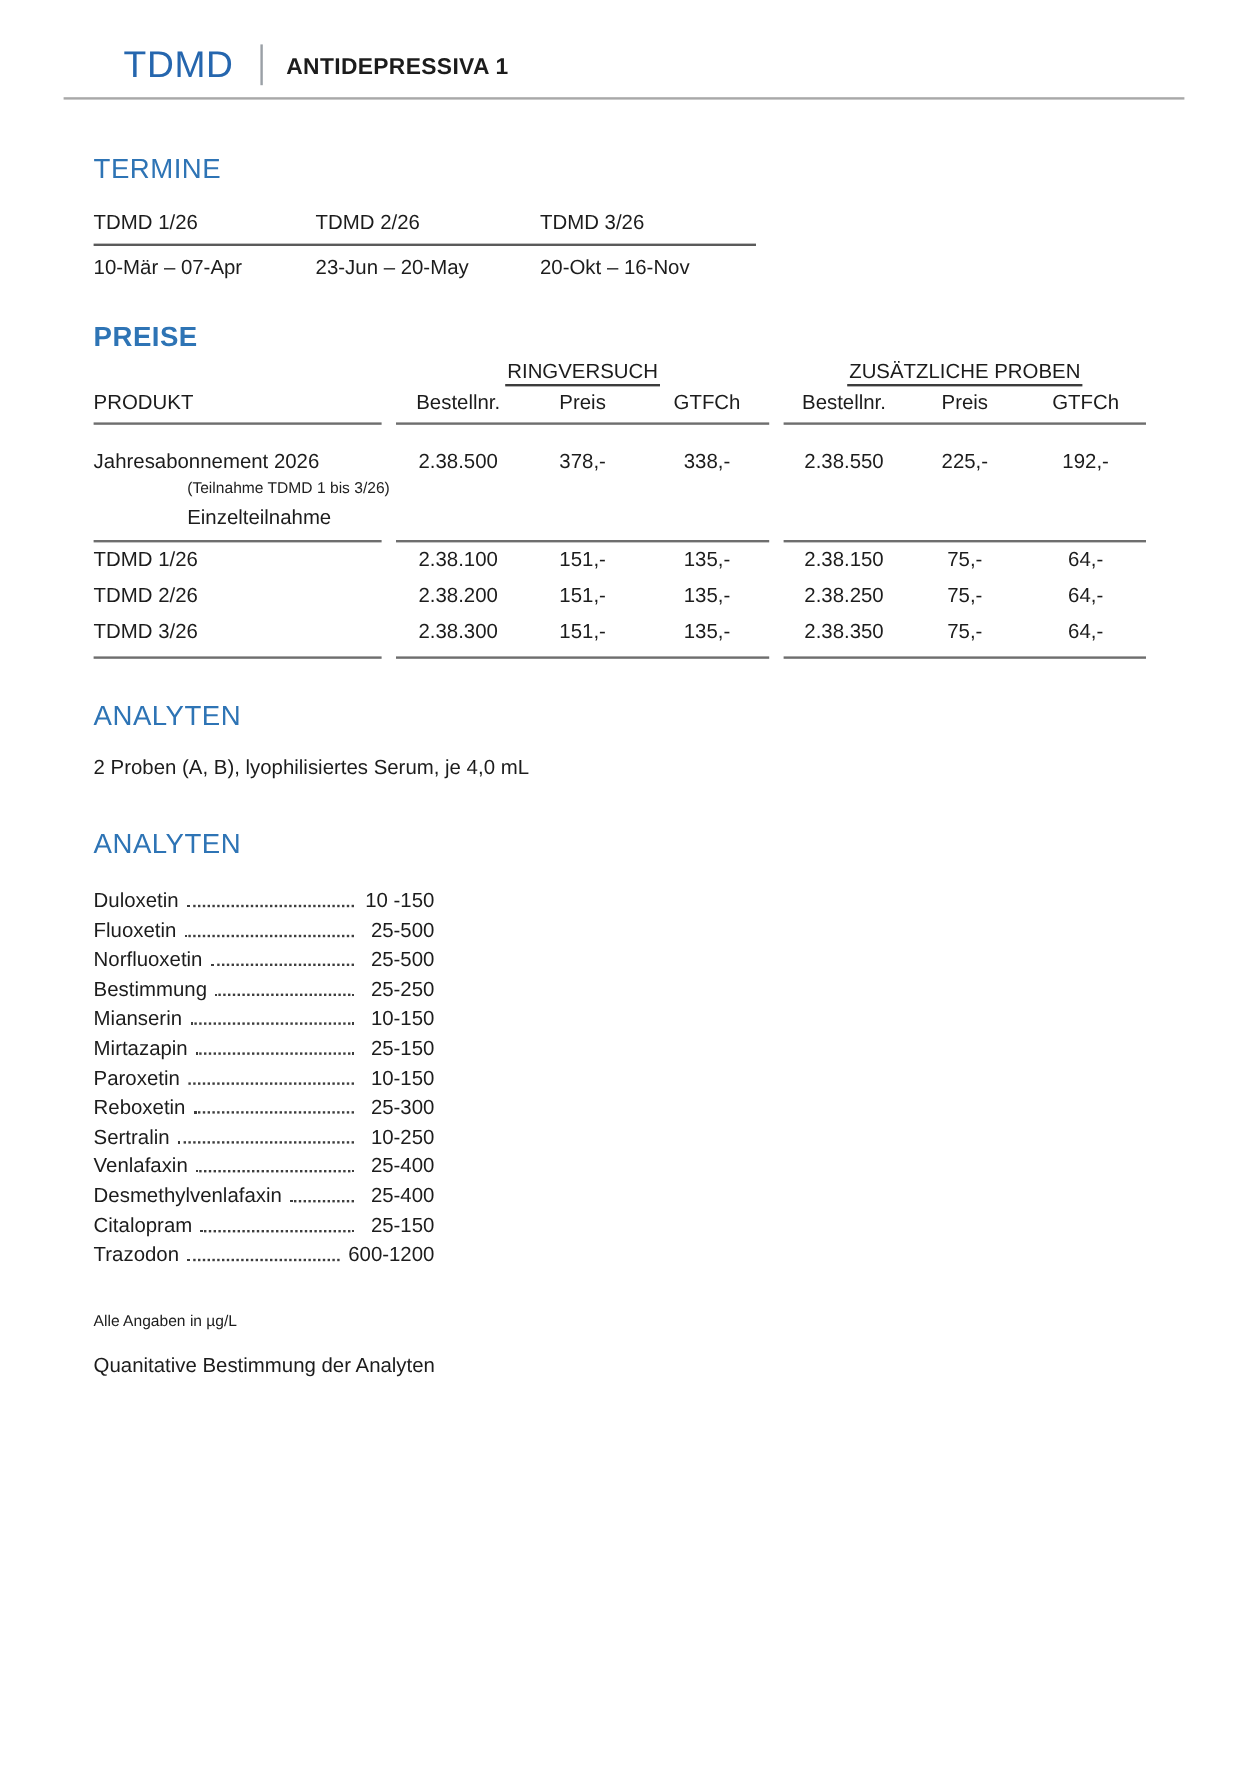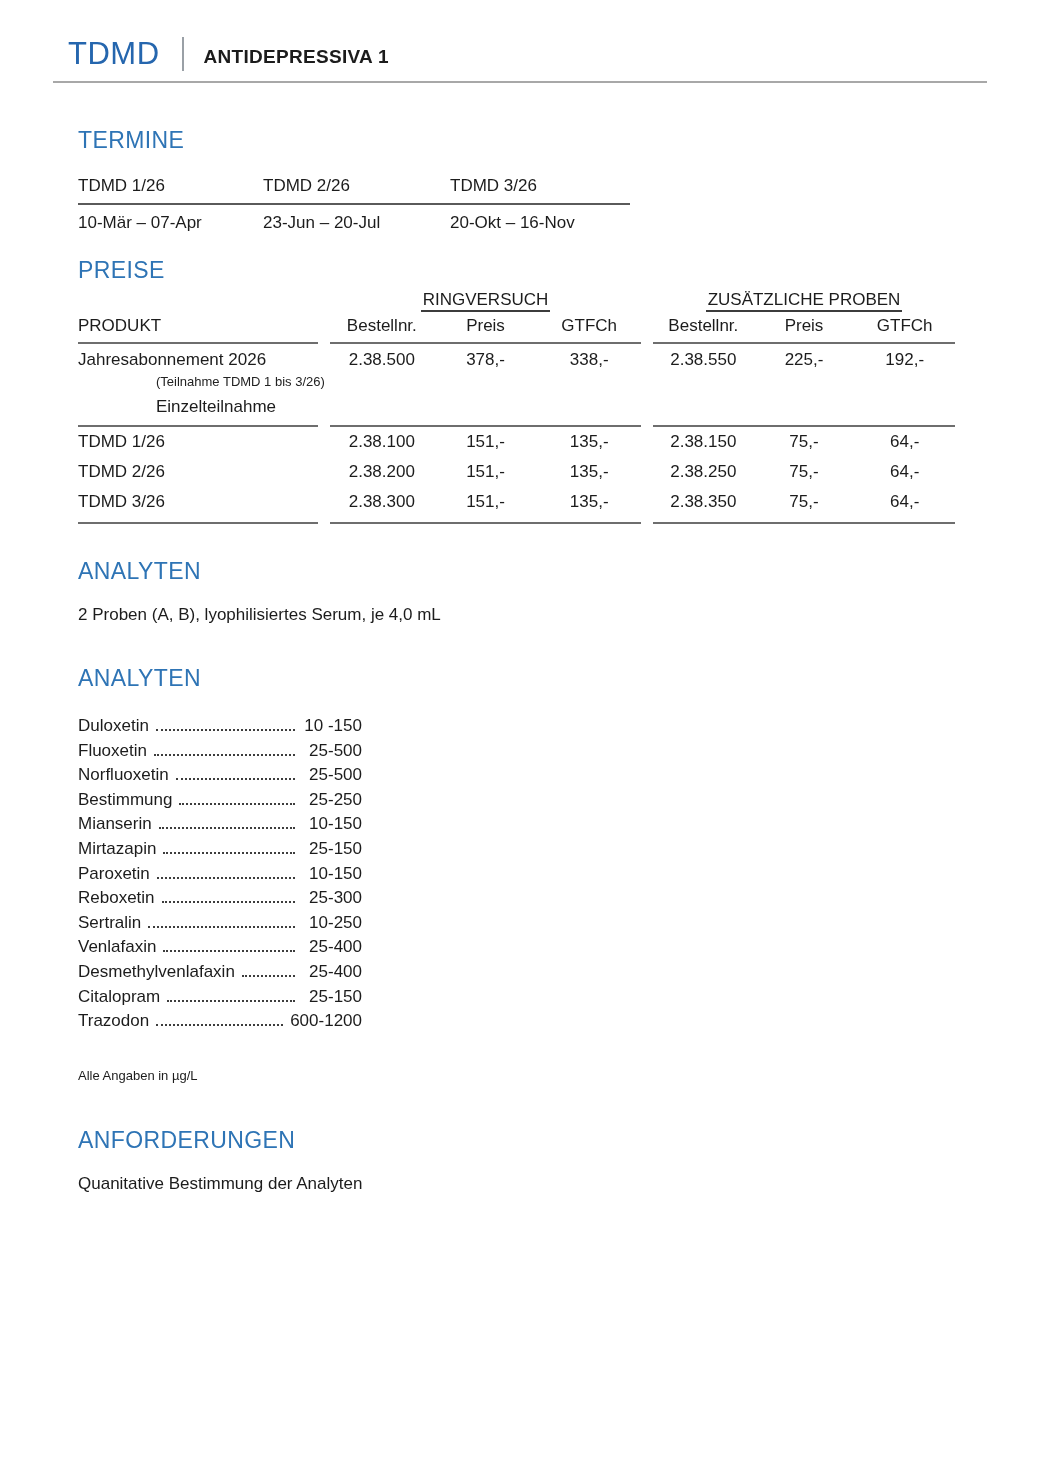--- a/index.html
+++ b/index.html
@@ -4,55 +4,55 @@
 <style>
   html,body{margin:0;padding:0;}
   body{
     width:1038px;height:1472px;background:#ffffff;
     font-family:"Liberation Sans",sans-serif;color:#1c1c1c;
     -webkit-font-smoothing:antialiased;
   }
   .page{position:relative;width:1038px;height:1472px;overflow:hidden;}
 
   
-  .hdr{display:flex;align-items:center;margin:36px 50px 0 68px;text-align:center;}
+  .hdr{display:flex;align-items:center;margin:36px 50px 0 103px;text-align:center;}
   .hdr .logo{font-size:31px;letter-spacing:.5px;color:#2566AE;font-weight:500;}
   .hdr .vbar{width:2px;height:34px;background:#9aa0a6;margin:0 20px 0 22px;}
   .hdr .doc-title{font-size:19px;font-weight:600;color:#1c1c1c;letter-spacing:.3px;margin-top:6px;}
   .hdr-rule{margin:9px 0 0 53px;width:934px;height:2px;background:#a8a8a8;}
 
   
   .sec-h{font-size:23px;color:#2E74B5;font-weight:400;letter-spacing:.4px;margin-left:78px;}
 
   
   .termine-h{margin-top:44px;}
   .t-table{margin:22px 0 0 78px;width:552px;font-size:17px;}
   .t-row{display:grid;grid-template-columns:185px 187px 180px;}
   .t-row.head{padding-bottom:7px;border-bottom:2px solid #5a5a5a;}
   .t-row.body{padding-top:8px;}
   .t-cell{text-align:left;}
 
   
-  .preise-h{margin-top:24px;}
+  .preise-h{margin-top:34px;font-weight:bold;}
   .p-table{margin:6px 0 0 78px;width:877px;font-size:17px;}
   .p-row{display:flex;align-items:flex-end;}
   .c-prod{width:240px;flex:0 0 240px;margin-right:12px;}
   .c-grp{width:311px;flex:0 0 311px;display:flex;}
   .c-grp.zp{width:302px;flex:0 0 302px;margin-left:12px;}
   .c-grp > div{flex:1;text-align:center;}
   .grp-head-row{display:flex;margin-bottom:6px;}
   .grp-head{text-align:center;}
   .grp-head span{border-bottom:2px solid #3c3c3c;padding:0 2px 1px;}
   .col-head-row{padding-bottom:6px;}
   .rulerow{display:flex;height:2px;}
   .rulerow .seg{background:#6e6e6e;height:2px;}
   .seg.s1{width:240px;margin-right:12px;}
   .seg.s2{width:311px;}
   .seg.s3{width:302px;margin-left:12px;}
-  .p-row.vals{padding:6px 0 2px;}
+  .p-row.vals{padding:6px 0 2px;margin-top:15px;}
   .p-note{font-size:13px;color:#222;margin:2px 0 6px 78px;}
   .p-sub{font-size:17px;margin:8px 0 8px 78px;}
   .p-row.body{padding:5px 0;}
 
   
   .material-h{margin-top:34px;}
   .body-text{font-size:17px;margin:20px 0 0 78px;color:#1c1c1c;}
 
   
   .analyten-h{margin-top:40px;}
@@ -80,21 +80,21 @@
 
   <div class="sec-h termine-h">TERMINE</div>
   <div class="t-table">
     <div class="t-row head">
       <div class="t-cell">TDMD 1/26</div>
       <div class="t-cell">TDMD 2/26</div>
       <div class="t-cell">TDMD 3/26</div>
     </div>
     <div class="t-row body">
       <div class="t-cell">10-Mär – 07-Apr</div>
-      <div class="t-cell">23-Jun – 20-Jul</div>
+      <div class="t-cell">23-Jun – 20-May</div>
       <div class="t-cell">20-Okt – 16-Nov</div>
     </div>
   </div>
 
   <div class="sec-h preise-h">PREISE</div>
   <div class="p-table">
 
     <div class="p-row grp-head-row">
       <div class="c-prod"></div>
       <div class="c-grp grp-head" style="display:block;">
@@ -262,16 +262,15 @@
         <span class="a-range">25-150</span>
       </div>
     <div class="a-item">
         <span class="a-name">Trazodon</span>
         <span class="a-leader"></span>
         <span class="a-range">600-1200</span>
       </div>
   </div>
   <div class="a-foot">Alle Angaben in µg/L</div>
 
-  <div class="sec-h anford-h">ANFORDERUNGEN</div>
   <div class="body-text">Quanitative Bestimmung der Analyten</div>
 
 </div>
 
 </body></html>

